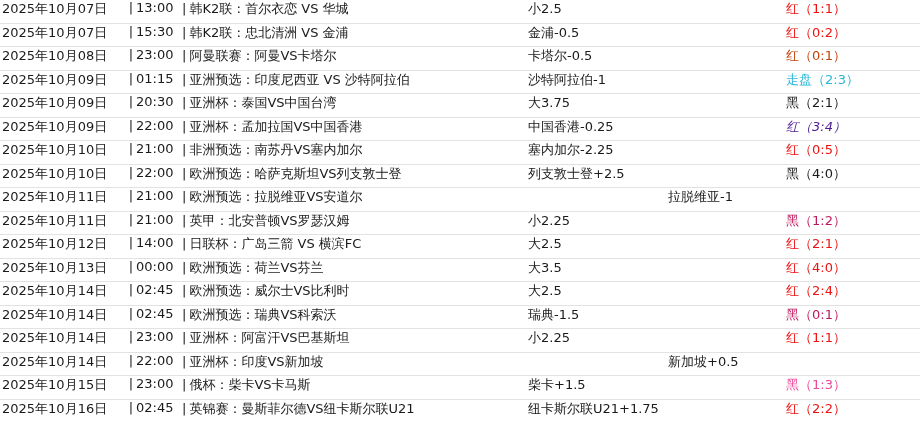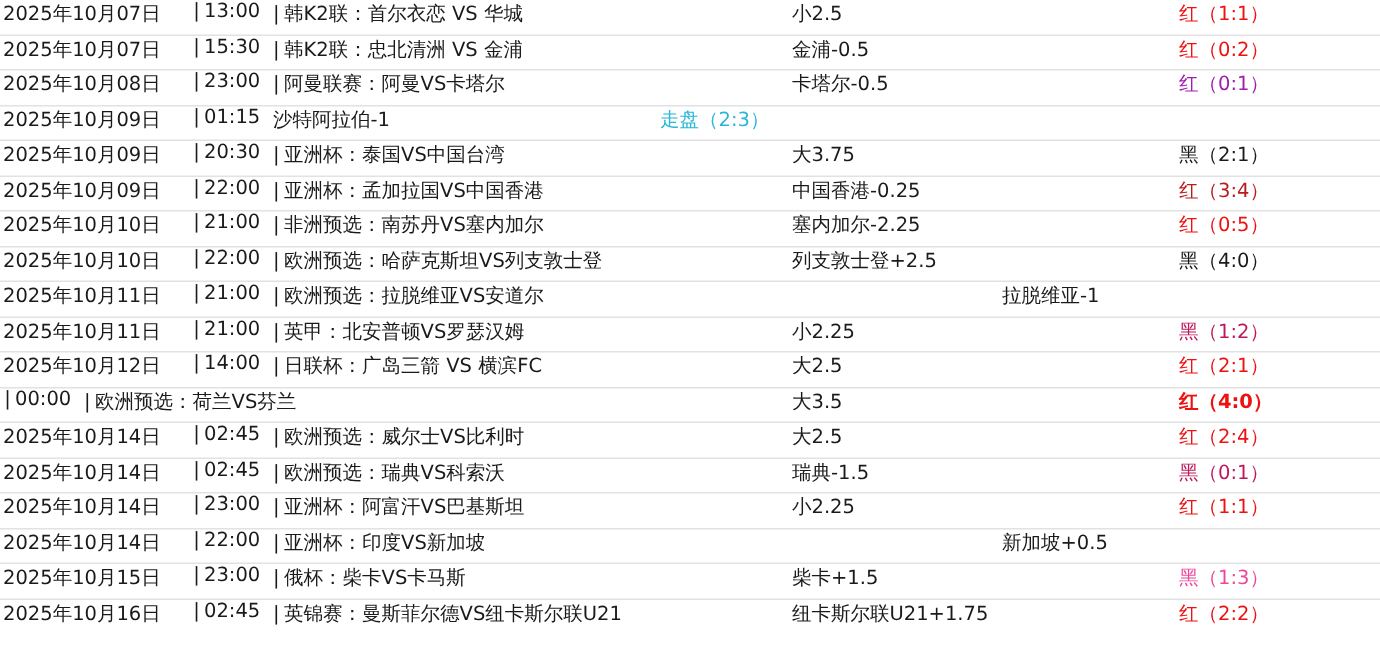--- a/index.html
+++ b/index.html
@@ -90,44 +90,45 @@
       <div class="c-match"><span class="bar">|</span><span>韩K2联：忠北清洲 VS 金浦</span></div>
       <div class="c-pick">金浦-0.5</div>
       <div class="c-result res-red" style="color: rgb(238, 17, 17);">红（0:2）</div>
     </div>
     <div class="row">
       <div class="c-date">2025年10月08日</div>
       <div class="c-sep">|</div>
       <div class="c-time">23:00</div>
       <div class="c-match"><span class="bar">|</span><span>阿曼联赛：阿曼VS卡塔尔</span></div>
       <div class="c-pick">卡塔尔-0.5</div>
-      <div class="c-result res-red" style="color: #a21caf;">红（0:1）</div>
+      <div class="c-result res-red" style="color: #c2410c;">红（0:1）</div>
     </div>
     <div class="row">
       <div class="c-date">2025年10月09日</div>
       <div class="c-sep">|</div>
       <div class="c-time">01:15</div>
+      <div class="c-match"><span class="bar">|</span><span>亚洲预选：印度尼西亚 VS 沙特阿拉伯</span></div>
       <div class="c-pick">沙特阿拉伯-1</div>
       <div class="c-result res-blue" style="color: rgb(41, 182, 216);">走盘（2:3）</div>
     </div>
     <div class="row">
       <div class="c-date">2025年10月09日</div>
       <div class="c-sep">|</div>
       <div class="c-time">20:30</div>
       <div class="c-match"><span class="bar">|</span><span>亚洲杯：泰国VS中国台湾</span></div>
       <div class="c-pick">大3.75</div>
       <div class="c-result res-black" style="color: rgb(26, 26, 26);">黑（2:1）</div>
     </div>
     <div class="row">
       <div class="c-date">2025年10月09日</div>
       <div class="c-sep">|</div>
       <div class="c-time">22:00</div>
       <div class="c-match"><span class="bar">|</span><span>亚洲杯：孟加拉国VS中国香港</span></div>
       <div class="c-pick">中国香港-0.25</div>
-      <div class="c-result res-red" style="color: #b91c1c;">红（3:4）</div>
+      <div class="c-result res-red" style="color: #4c1d95; font-style: italic;">红（3:4）</div>
     </div>
     <div class="row">
       <div class="c-date">2025年10月10日</div>
       <div class="c-sep">|</div>
       <div class="c-time">21:00</div>
       <div class="c-match"><span class="bar">|</span><span>非洲预选：南苏丹VS塞内加尔</span></div>
       <div class="c-pick">塞内加尔-2.25</div>
       <div class="c-result res-red" style="color: rgb(238, 17, 17);">红（0:5）</div>
     </div>
     <div class="row">
@@ -155,25 +156,26 @@
     </div>
     <div class="row">
       <div class="c-date">2025年10月12日</div>
       <div class="c-sep">|</div>
       <div class="c-time">14:00</div>
       <div class="c-match"><span class="bar">|</span><span>日联杯：广岛三箭 VS 横滨FC</span></div>
       <div class="c-pick">大2.5</div>
       <div class="c-result res-red" style="color: rgb(238, 17, 17);">红（2:1）</div>
     </div>
     <div class="row">
+      <div class="c-date">2025年10月13日</div>
       <div class="c-sep">|</div>
       <div class="c-time">00:00</div>
       <div class="c-match"><span class="bar">|</span><span>欧洲预选：荷兰VS芬兰</span></div>
       <div class="c-pick">大3.5</div>
-      <div class="c-result res-red" style="color: rgb(238, 17, 17); font-weight: bold;">红（4:0）</div>
+      <div class="c-result res-red" style="color: rgb(238, 17, 17);">红（4:0）</div>
     </div>
     <div class="row">
       <div class="c-date">2025年10月14日</div>
       <div class="c-sep">|</div>
       <div class="c-time">02:45</div>
       <div class="c-match"><span class="bar">|</span><span>欧洲预选：威尔士VS比利时</span></div>
       <div class="c-pick">大2.5</div>
       <div class="c-result res-red" style="color: rgb(238, 17, 17);">红（2:4）</div>
     </div>
     <div class="row">

